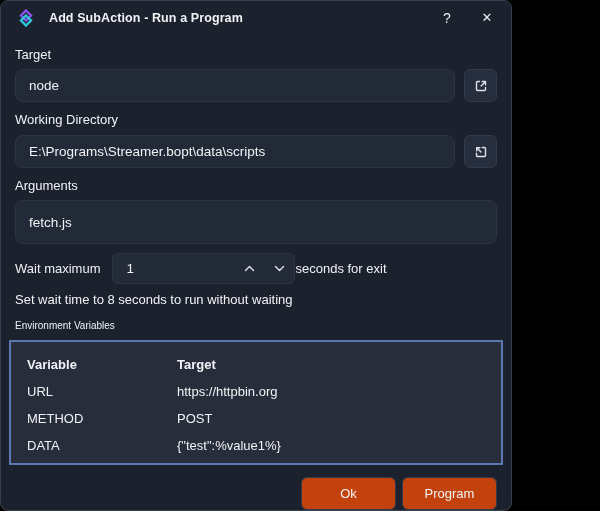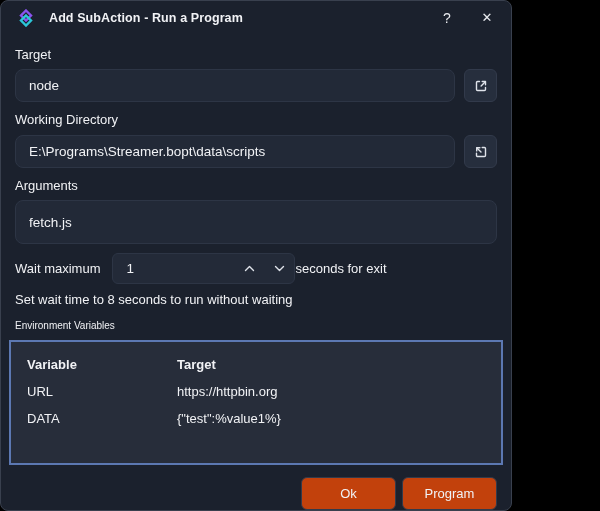--- a/index.html
+++ b/index.html
@@ -146,20 +146,24 @@
     <div class="env-table">
       <div class="trow thead">
         <span class="cell">Variable</span>
         <span class="cell">Target</span>
       </div>
       <div class="trow">
         <span class="cell">URL</span>
         <span class="cell"><span class="cell-clip">https://httpbin.org</span></span>
       </div>
       <div class="trow">
+        <span class="cell">METHOD</span>
+        <span class="cell">POST</span>
+      </div>
+      <div class="trow">
         <span class="cell">DATA</span>
         <span class="cell">{"test":%value1%}</span>
       </div>
     </div>
 
     <div class="dialog-buttons">
       <button class="btn">Ok</button>
       <button class="btn">Program</button>
     </div>
 

